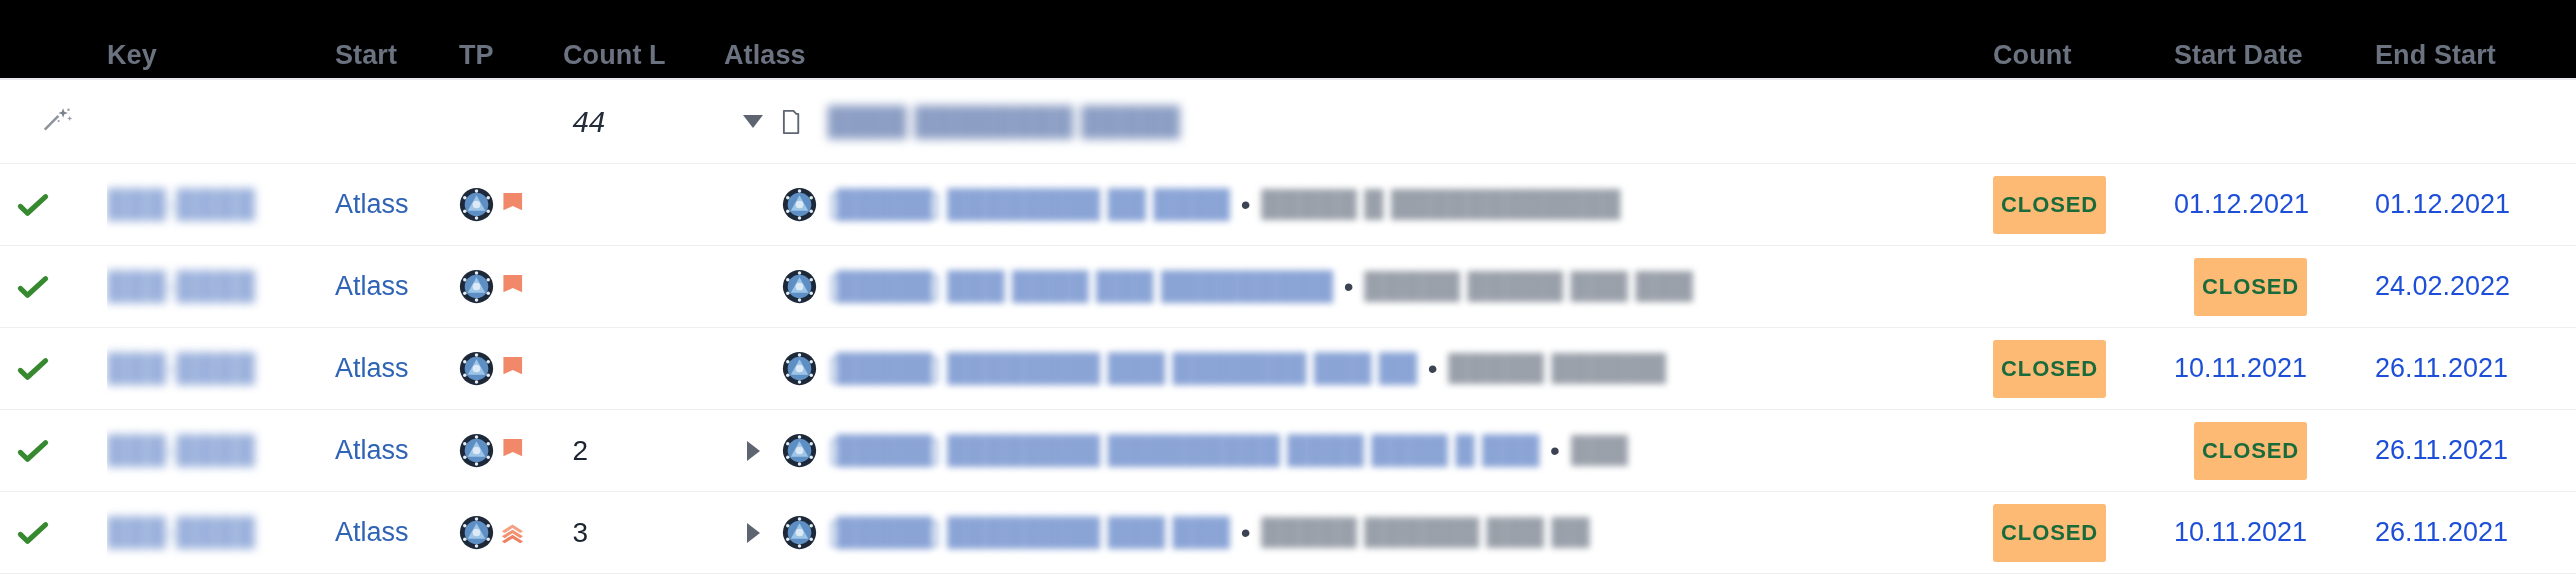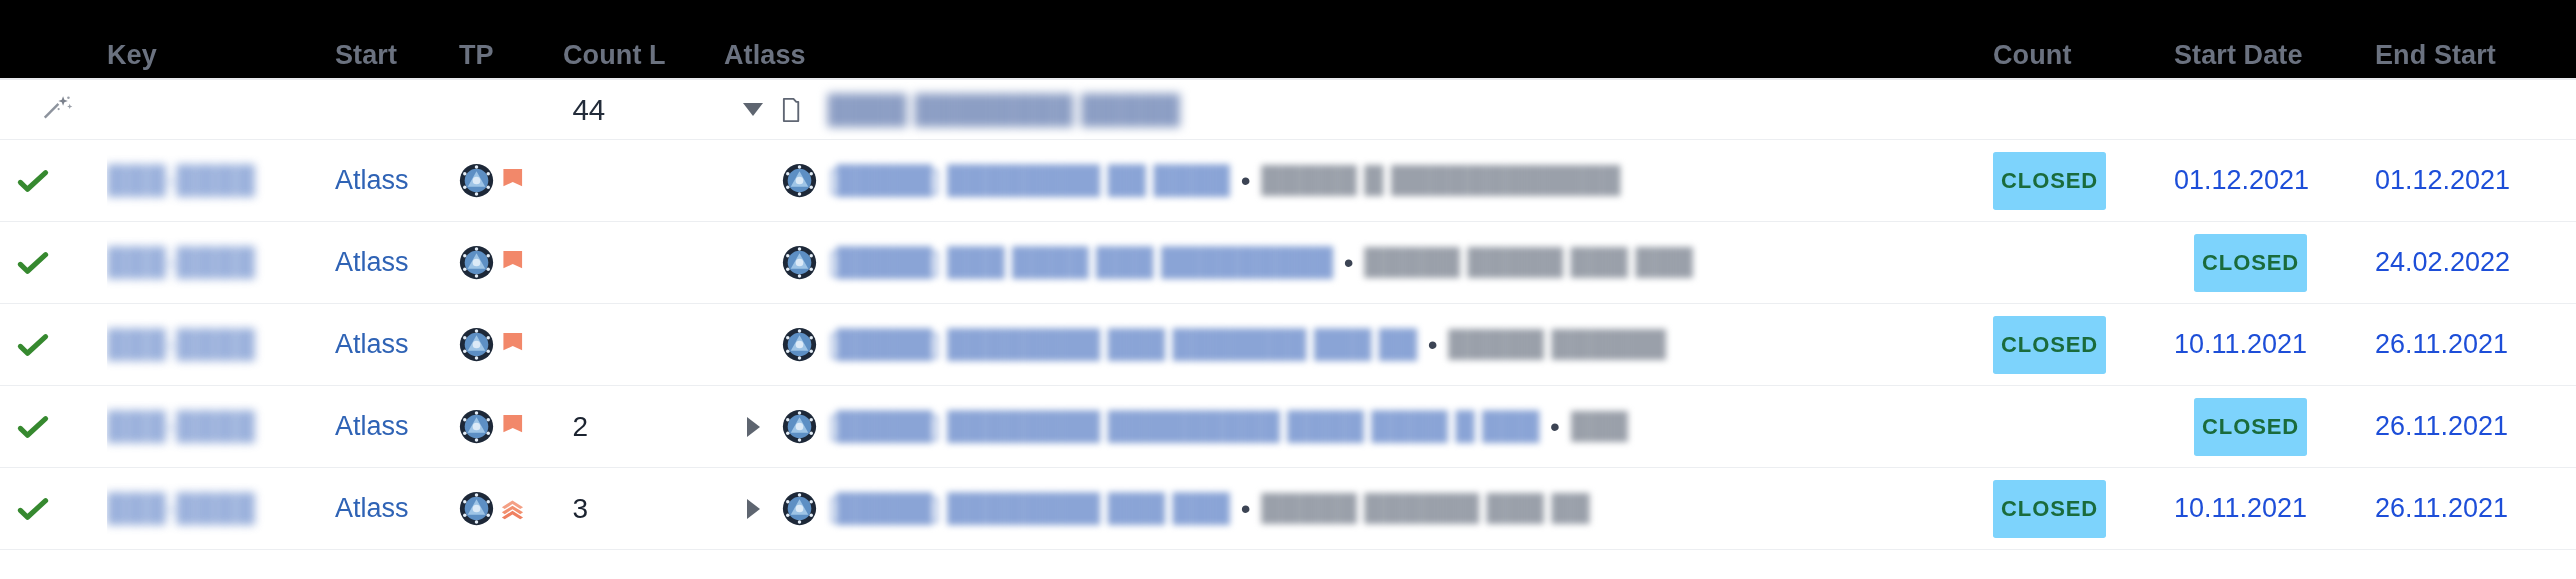--- a/index.html
+++ b/index.html
@@ -38,21 +38,21 @@
   }
 
   
   .row {
     display: flex;
     align-items: center;
     height: 82px;
     border-bottom: 1.3px solid #eceef1;
     background: #ffffff;
   }
-  .row.group-row { height: 60px; }
+  .row.group-row { height: 84px; font-style: italic; }
 
   .cell {
     display: flex;
     align-items: center;
     height: 100%;
     overflow: hidden;
     white-space: nowrap;
   }
 
   
@@ -123,21 +123,21 @@
   .sum-desc {
     color: #9aa0aa; font-size: 27px; filter: blur(3.4px);
     white-space: nowrap; overflow: hidden; min-width: 0;
   }
   .group-title {
     color: #8c9ec4; font-size: 28px; filter: blur(4.7px); white-space: nowrap;
   }
 
   .badge {
     display: inline-block;
-    background: #7dd3fc;
+    background: #fdba74;
     color: #1a6b3c;
     font-size: 22px;
     font-weight: bold;
     letter-spacing: 0.9px;
     padding: 16px 8px;
     border-radius: 2.7px;
   }
   .date { font-size: 27px; color: #1d4ed8; }
 
   .expand-slot { width: 58px; flex: 0 0 58px; display:flex; align-items:center; justify-content:center; }

